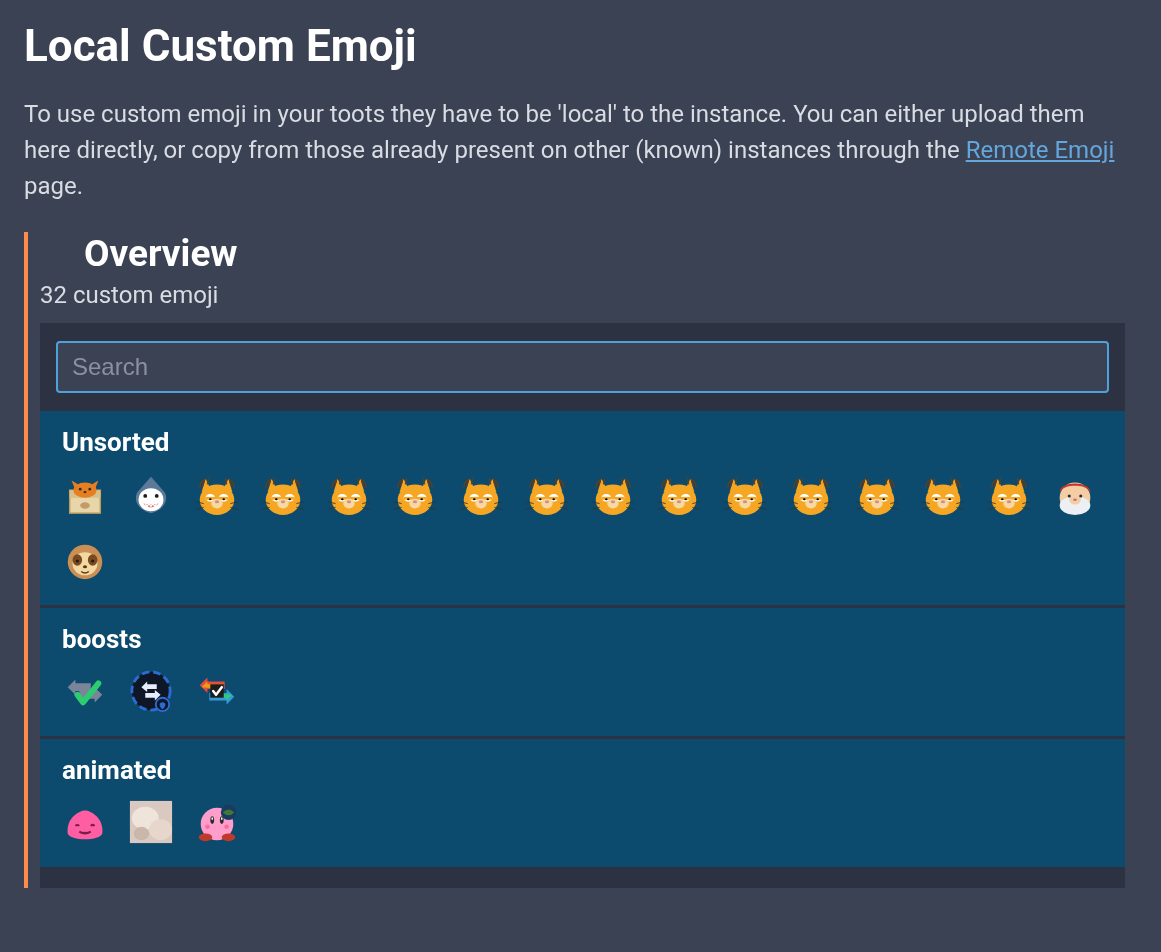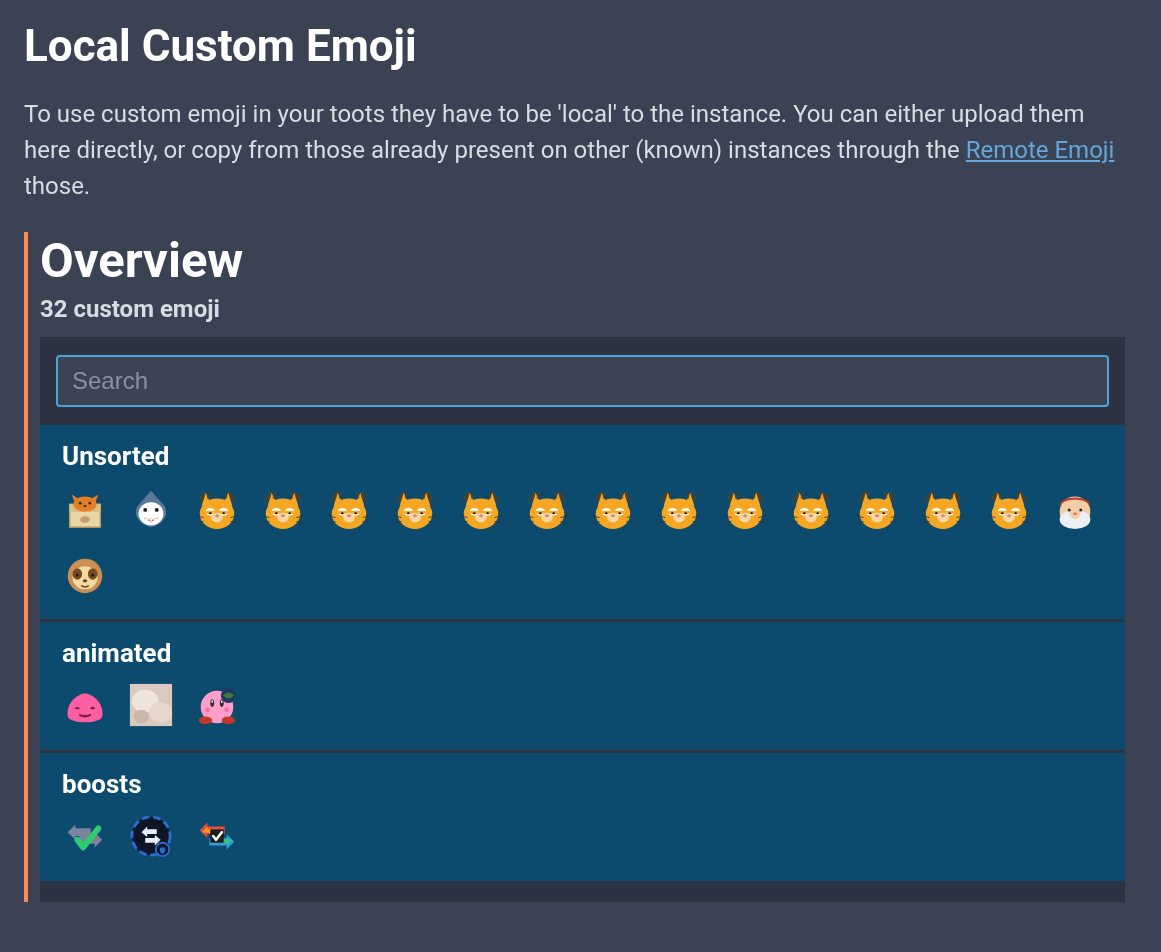--- a/index.html
+++ b/index.html
@@ -28,29 +28,29 @@
   a.link {
     color: #63a7dc;
     text-decoration: underline;
   }
   .overview-wrap {
     border-left: 4px solid #fd8b4b;
     padding-left: 12px;
   }
   h2.section-title {
     color: #ffffff;
-    font-size: 49px;
+    font-size: 37px;
     font-weight: 700;
     margin-bottom: 6px;
+    margin-left: 44px;
   }
   .emoji-count {
     color: #d9dce3;
     font-size: 24px;
     margin-bottom: 14px;
-    font-weight: bold;
   }
   .panel {
     background: #2c3241;
     padding: 0;
   }
   .search-row {
     padding: 18px 16px;
   }
   input.search {
     width: 100%;
@@ -95,21 +95,21 @@
     background: #2c3241;
   }
 </style>
 </head>
 <body>
 
 <div class="page">
   <h1 class="page-title">Local Custom Emoji</h1>
 
   <p class="intro">
-    <span>To use custom emoji in your toots they have to be 'local' to the instance. You can either upload them here directly, or copy from those already present on other (known) instances through the </span><a href="#" class="link">Remote Emoji</a><span> those.</span>
+    <span>To use custom emoji in your toots they have to be 'local' to the instance. You can either upload them here directly, or copy from those already present on other (known) instances through the </span><a href="#" class="link">Remote Emoji</a><span> page.</span>
   </p>
 
   <div class="overview-wrap">
     <h2 class="section-title">Overview</h2>
     <div class="emoji-count">32 custom emoji</div>
 
     <div class="panel">
       <div class="search-row">
         <input type="text" class="search" placeholder="Search" style="">
       </div>
@@ -393,20 +393,52 @@
                   <ellipse cx="32" cy="24" rx="5" ry="6" fill="#7a4a1f"></ellipse>
                   <circle cx="16" cy="25" r="1.6" fill="#1c1c1c"></circle>
                   <circle cx="32" cy="25" r="1.6" fill="#1c1c1c"></circle>
                   <ellipse cx="24" cy="31" rx="2.2" ry="1.6" fill="#5b3a17"></ellipse>
                   <path d="M20 36 Q24 39 28 36" stroke="#5b3a17" stroke-width="1.6" fill="none"></path>
                 </svg>
               </div>
             </div>
           </div>
           <div class="category">
+            <div class="category-title">boosts</div>
+            <div class="emoji-grid">
+              <div class="emoji">
+                <svg viewBox="0 0 48 48">
+                  <path d="M6 20 L14 12 L14 16 L30 16 L30 24 L14 24 L14 28 Z" fill="#7a8599"></path>
+                  <path d="M42 28 L34 36 L34 32 L18 32 L18 24 L34 24 L34 20 Z" fill="#7a8599"></path>
+                  <path d="M16 28 L22 36 L38 16" stroke="#2ecc71" stroke-width="6" fill="none" stroke-linecap="round" stroke-linejoin="round"></path>
+                </svg>
+              </div>
+              <div class="emoji">
+                <svg viewBox="0 0 48 48">
+                  <circle cx="24" cy="24" r="20" fill="#0f1626"></circle>
+                  <circle cx="24" cy="24" r="20" fill="none" stroke="#2c6bd1" stroke-width="3" stroke-dasharray="8 4"></circle>
+                  <path d="M14 20 L20 14 L20 17 L30 17 L30 22 L20 22 L20 25 Z" fill="#e6eeff"></path>
+                  <path d="M34 28 L28 34 L28 31 L18 31 L18 26 L28 26 L28 23 Z" fill="#e6eeff"></path>
+                  <circle cx="36" cy="38" r="7" fill="#0f1626" stroke="#2c6bd1" stroke-width="2"></circle>
+                  <path d="M33 38 C33 35 39 35 39 38 C39 41 36 43 36 43 C36 43 33 41 33 38 Z" fill="#2c6bd1"></path>
+                </svg>
+              </div>
+              <div class="emoji">
+                <svg viewBox="0 0 48 48">
+                  <path d="M6 18 L14 10 L14 14 L32 14 L32 22 L14 22 L14 26 Z" fill="#e74c3c"></path>
+                  <path d="M8 20 L14 14 L14 17 L30 17 L30 22" fill="#f39c12"></path>
+                  <path d="M42 30 L34 38 L34 34 L16 34 L16 26 L34 26 L34 22 Z" fill="#3498db"></path>
+                  <path d="M40 28 L34 34 L34 31 L18 31 L18 26" fill="#2ecc71"></path>
+                  <rect x="17" y="17" width="14" height="14" fill="#1c1c1c"></rect>
+                  <path d="M20 24 L23 28 L29 20" stroke="#fff" stroke-width="2.6" fill="none" stroke-linecap="round" stroke-linejoin="round"></path>
+                </svg>
+              </div>
+            </div>
+          </div>
+          <div class="category">
             <div class="category-title">animated</div>
             <div class="emoji-grid">
               <div class="emoji">
                 <svg viewBox="0 0 48 48">
                   <path d="M6 36 C4 20 18 12 24 12 C30 12 44 20 42 36 C40 44 8 44 6 36 Z" fill="#ff5fa2"></path>
                   <path d="M14 28 Q16 26 18 28" stroke="#7a1f4a" stroke-width="2" fill="none"></path>
                   <path d="M30 28 Q32 26 34 28" stroke="#7a1f4a" stroke-width="2" fill="none"></path>
                   <path d="M18 34 Q24 38 30 34 Q27 36 24 35 Q21 36 18 34" stroke="#7a1f4a" stroke-width="2" fill="none"></path>
                 </svg>
               </div>
@@ -428,49 +460,17 @@
                   <ellipse cx="19" cy="20.5" rx="0.8" ry="1.5" fill="#fff"></ellipse>
                   <ellipse cx="29" cy="20.5" rx="0.8" ry="1.5" fill="#fff"></ellipse>
                   <circle cx="14" cy="29" r="2.4" fill="#ff6b9d"></circle>
                   <circle cx="34" cy="29" r="2.4" fill="#ff6b9d"></circle>
                   <circle cx="36" cy="14" r="8" fill="#1b3a5f"></circle>
                   <path d="M30 14 Q36 8 42 14 Q36 20 30 14" fill="#3c7a3c"></path>
                 </svg>
               </div>
             </div>
           </div>
-          <div class="category">
-            <div class="category-title">boosts</div>
-            <div class="emoji-grid">
-              <div class="emoji">
-                <svg viewBox="0 0 48 48">
-                  <path d="M6 20 L14 12 L14 16 L30 16 L30 24 L14 24 L14 28 Z" fill="#7a8599"></path>
-                  <path d="M42 28 L34 36 L34 32 L18 32 L18 24 L34 24 L34 20 Z" fill="#7a8599"></path>
-                  <path d="M16 28 L22 36 L38 16" stroke="#2ecc71" stroke-width="6" fill="none" stroke-linecap="round" stroke-linejoin="round"></path>
-                </svg>
-              </div>
-              <div class="emoji">
-                <svg viewBox="0 0 48 48">
-                  <circle cx="24" cy="24" r="20" fill="#0f1626"></circle>
-                  <circle cx="24" cy="24" r="20" fill="none" stroke="#2c6bd1" stroke-width="3" stroke-dasharray="8 4"></circle>
-                  <path d="M14 20 L20 14 L20 17 L30 17 L30 22 L20 22 L20 25 Z" fill="#e6eeff"></path>
-                  <path d="M34 28 L28 34 L28 31 L18 31 L18 26 L28 26 L28 23 Z" fill="#e6eeff"></path>
-                  <circle cx="36" cy="38" r="7" fill="#0f1626" stroke="#2c6bd1" stroke-width="2"></circle>
-                  <path d="M33 38 C33 35 39 35 39 38 C39 41 36 43 36 43 C36 43 33 41 33 38 Z" fill="#2c6bd1"></path>
-                </svg>
-              </div>
-              <div class="emoji">
-                <svg viewBox="0 0 48 48">
-                  <path d="M6 18 L14 10 L14 14 L32 14 L32 22 L14 22 L14 26 Z" fill="#e74c3c"></path>
-                  <path d="M8 20 L14 14 L14 17 L30 17 L30 22" fill="#f39c12"></path>
-                  <path d="M42 30 L34 38 L34 34 L16 34 L16 26 L34 26 L34 22 Z" fill="#3498db"></path>
-                  <path d="M40 28 L34 34 L34 31 L18 31 L18 26" fill="#2ecc71"></path>
-                  <rect x="17" y="17" width="14" height="14" fill="#1c1c1c"></rect>
-                  <path d="M20 24 L23 28 L29 20" stroke="#fff" stroke-width="2.6" fill="none" stroke-linecap="round" stroke-linejoin="round"></path>
-                </svg>
-              </div>
-            </div>
-          </div>
         </div>
       <div class="panel-footer"></div>
     </div>
   </div>
 </div>
 
 </body></html>

